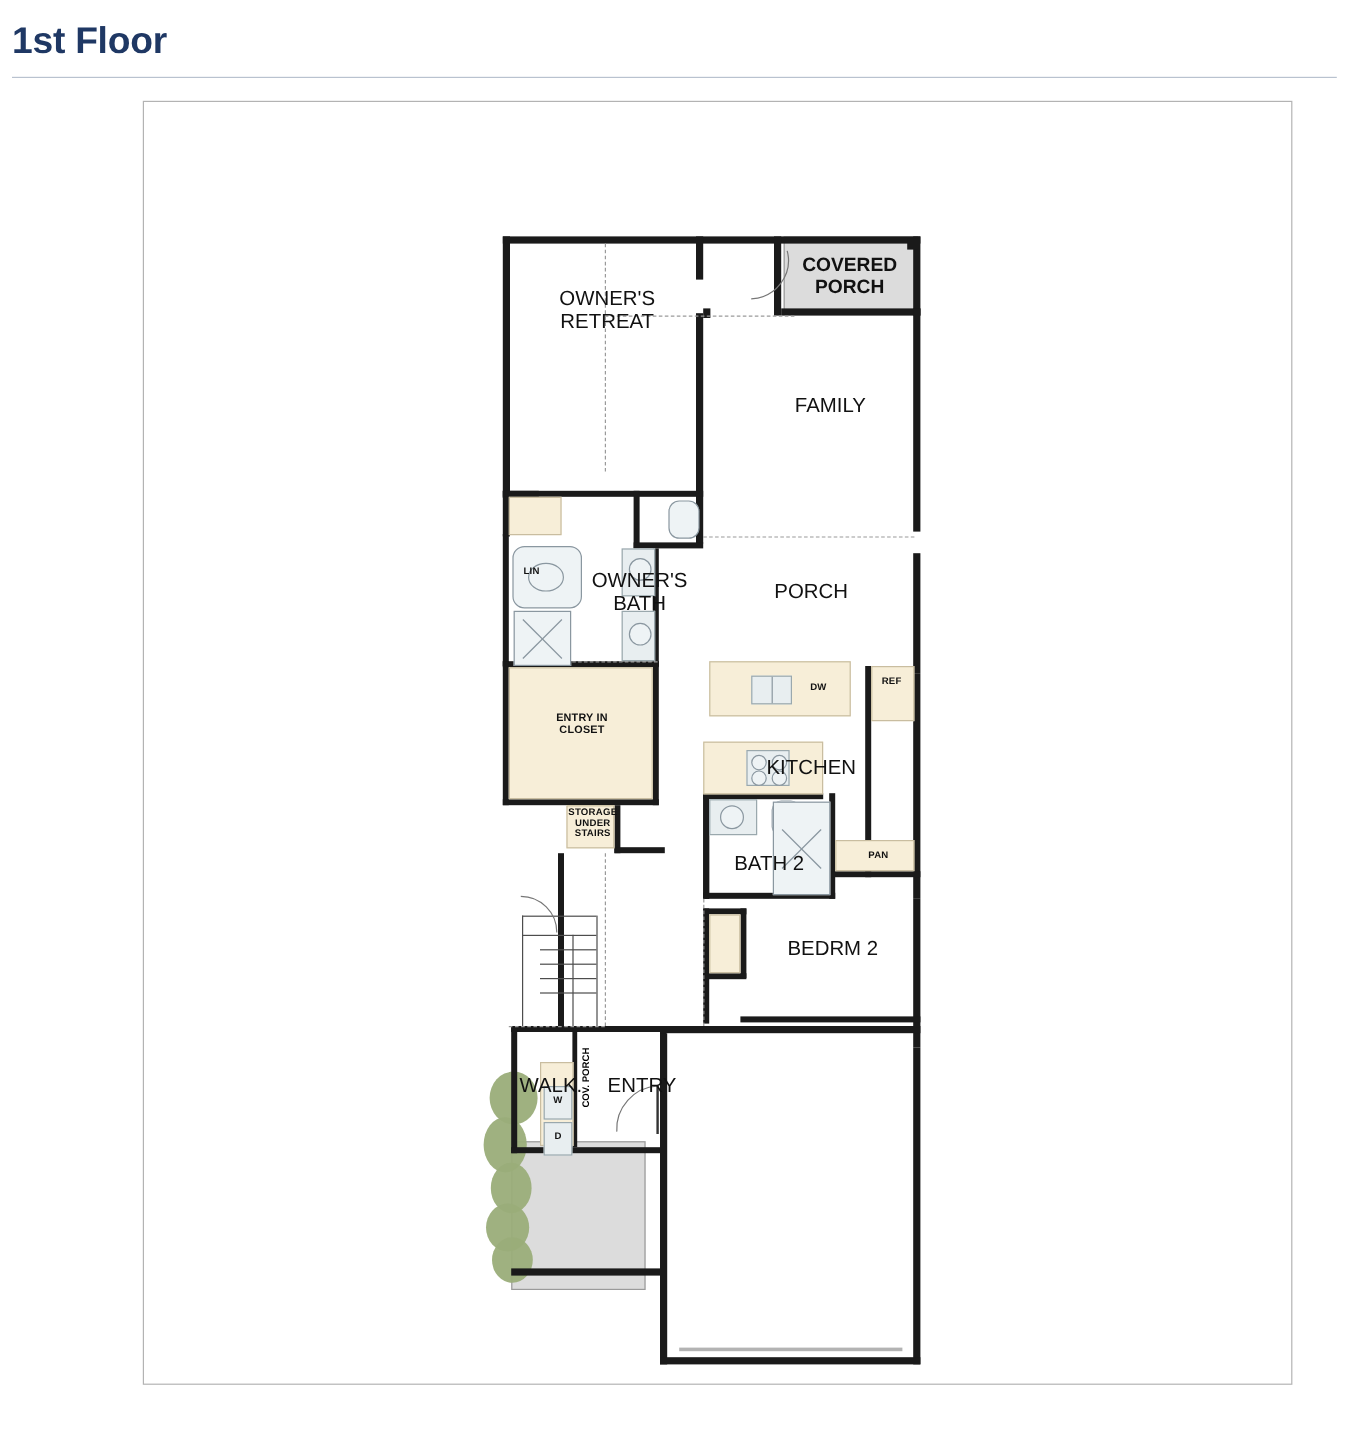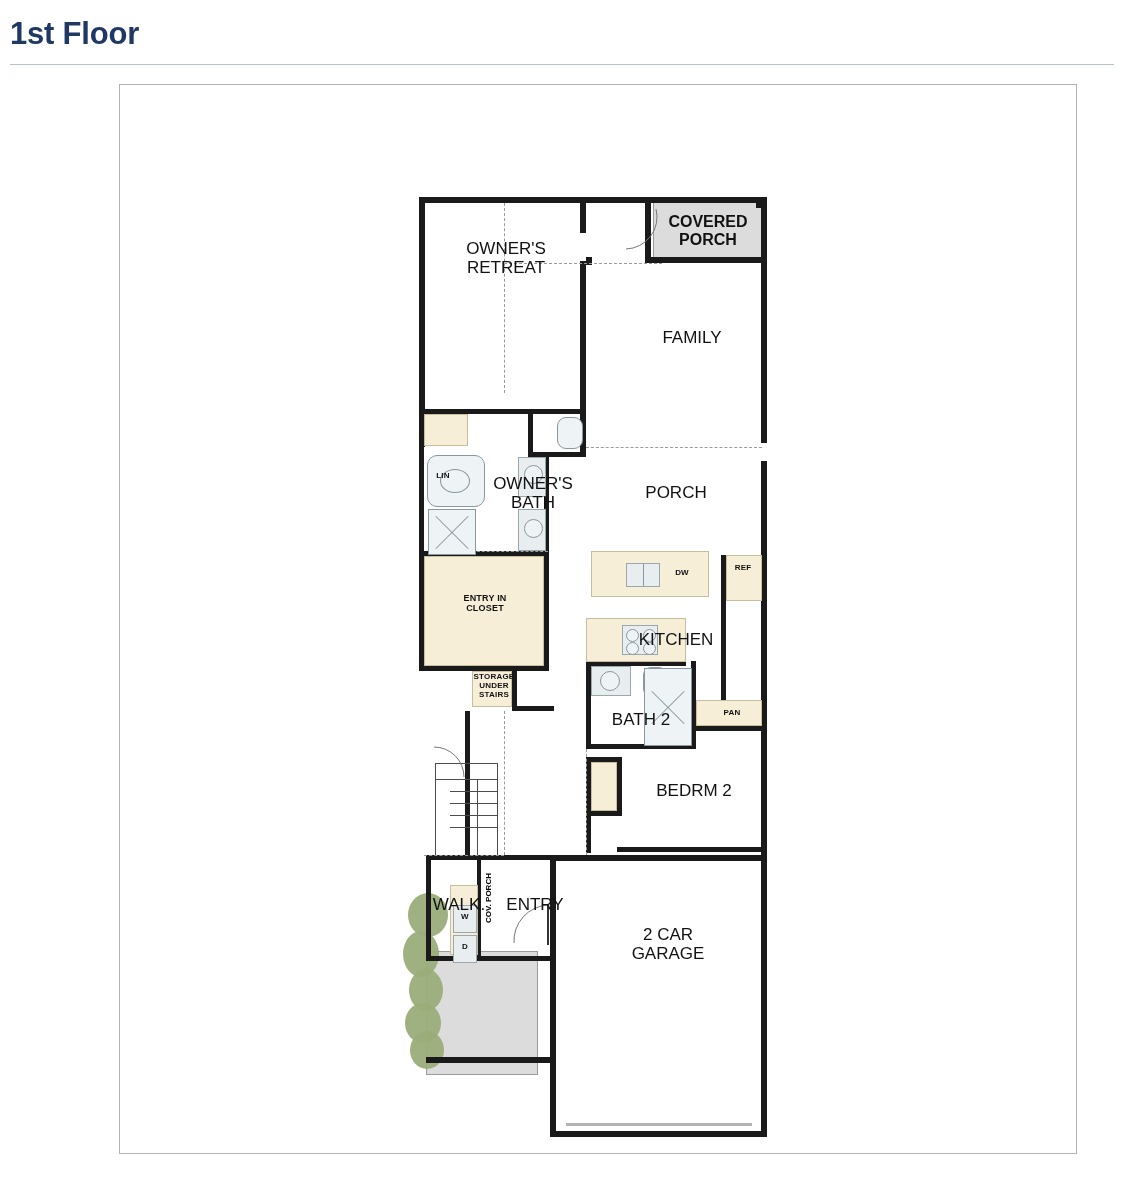--- a/index.html
+++ b/index.html
@@ -219,22 +219,20 @@
       <div class="label lbl-lg" style="left:470px;top:545px;width:172px;">KITCHEN</div>
       <div class="label lbl-sm" style="left:324px;top:508px;width:82px;">ENTRY IN
 CLOSET</div>
       <div class="label lbl-xs" style="left:340px;top:588px;width:68px;">STORAGE
 UNDER
 STAIRS</div>
       <div class="label lbl-lg" style="left:466px;top:625px;width:110px;">BATH 2</div>
       <div class="label lbl-lg" style="left:506px;top:696px;width:136px;">BEDRM 2</div>
       <div class="label lbl-lg" style="left:300px;top:810px;width:78px;">WALK.</div>
       <div class="label lbl-lg" style="left:372px;top:810px;width:86px;">ENTRY</div>
-      <div class="label lbl-lg" style="left:468px;top:840px;width:160px;">2 CAR
-GARAGE</div>
 
       <div class="label lbl-xs" style="left:306px;top:339px;width:34px;margin-top:48px;">LIN</div>
       <div class="label lbl-xs" style="left:550px;top:484px;width:24px;">DW</div>
       <div class="label lbl-xs" style="left:608px;top:479px;width:30px;">REF</div>
       <div class="label lbl-xs" style="left:598px;top:624px;width:28px;">PAN</div>
       <div class="label lbl-xs" style="left:334px;top:828px;width:22px;">W</div>
       <div class="label lbl-xs" style="left:334px;top:858px;width:22px;">D</div>
       <div class="vtext" style="left:364px;top:838px;">COV. PORCH</div>
 
     </div>

